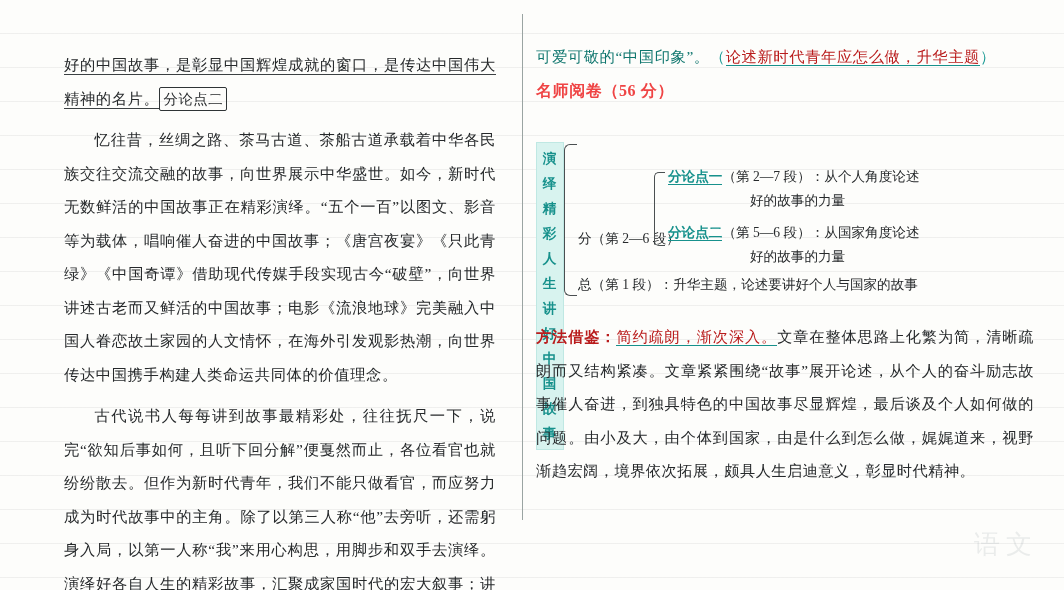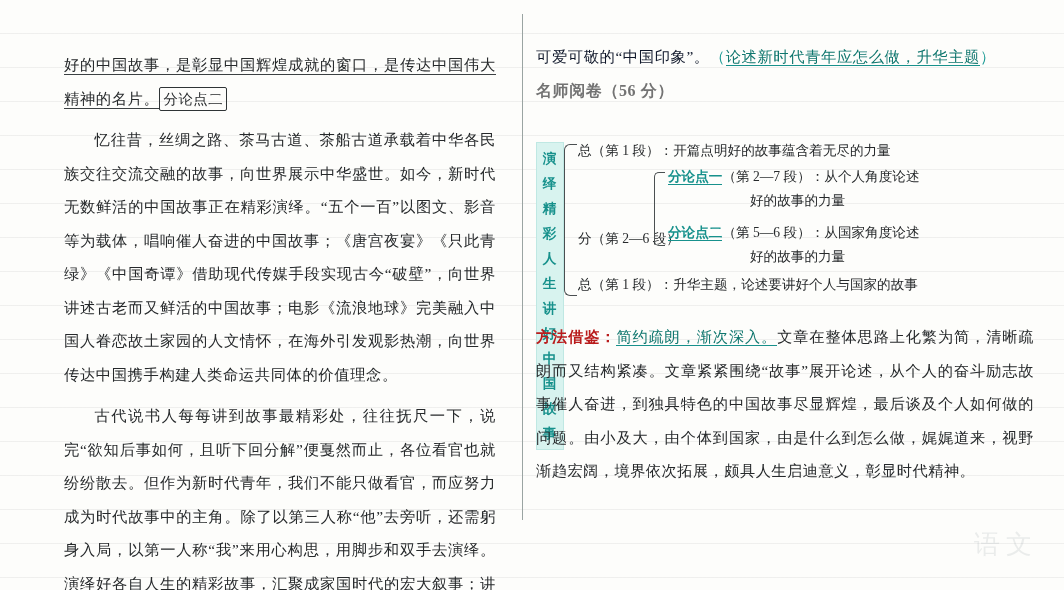--- a/index.html
+++ b/index.html
@@ -81,28 +81,28 @@
     position: absolute;
     top: 40px;
     left: 0;
     width: 498px;
     font-size: 15.3px;
     line-height: 33.5px;
     letter-spacing: 0.6px;
   }
   .teal      { color: #1c9b95; }
   .teal-b    { color: #b91c1c; font-weight: bold; }
-  .teal-u    { color: #0f766e; border-bottom: 1.4px solid #17918c; }
-  .dark      { color: #0f172a; }
+  .teal-u    { color: #b91c1c; border-bottom: 1.4px solid #17918c; }
+  .dark      { color: #0f766e; }
 
   .heading-line { margin: 0; }
   .shi-title {
     margin: 0;
     font-weight: bold;
-    color: #737373;
+    color: #ef4444;
     font-size: 16px;
   }
   .silu {
     margin: 0;
     color: #12908b;
     font-size: 15.4px;
     font-weight: bold;
   }
 
   
@@ -228,23 +228,20 @@
         <span>讲</span>
         <span>好</span>
         <span>中</span>
         <span>国</span>
         <span>故</span>
         <span>事</span>
       </div>
 
       <div class="brace-main"></div>
 
-      <div class="row r1">
-        <span class="tag">总</span><span>（第 1 段）：开篇点明好的故事蕴含着无尽的力量</span>
-      </div>
 
       <div class="row r2">
         <span class="tag">分</span><span>（第 2—6 段）</span>
       </div>
 
       <div class="brace-sub"></div>
       <div class="subrow s1">
         <span class="pt-label pt-underline">分论点一</span><span>（第 2—7 段）：从个人角度论述</span>
       </div>
       <div class="subrow s2" style="left:214px;">

